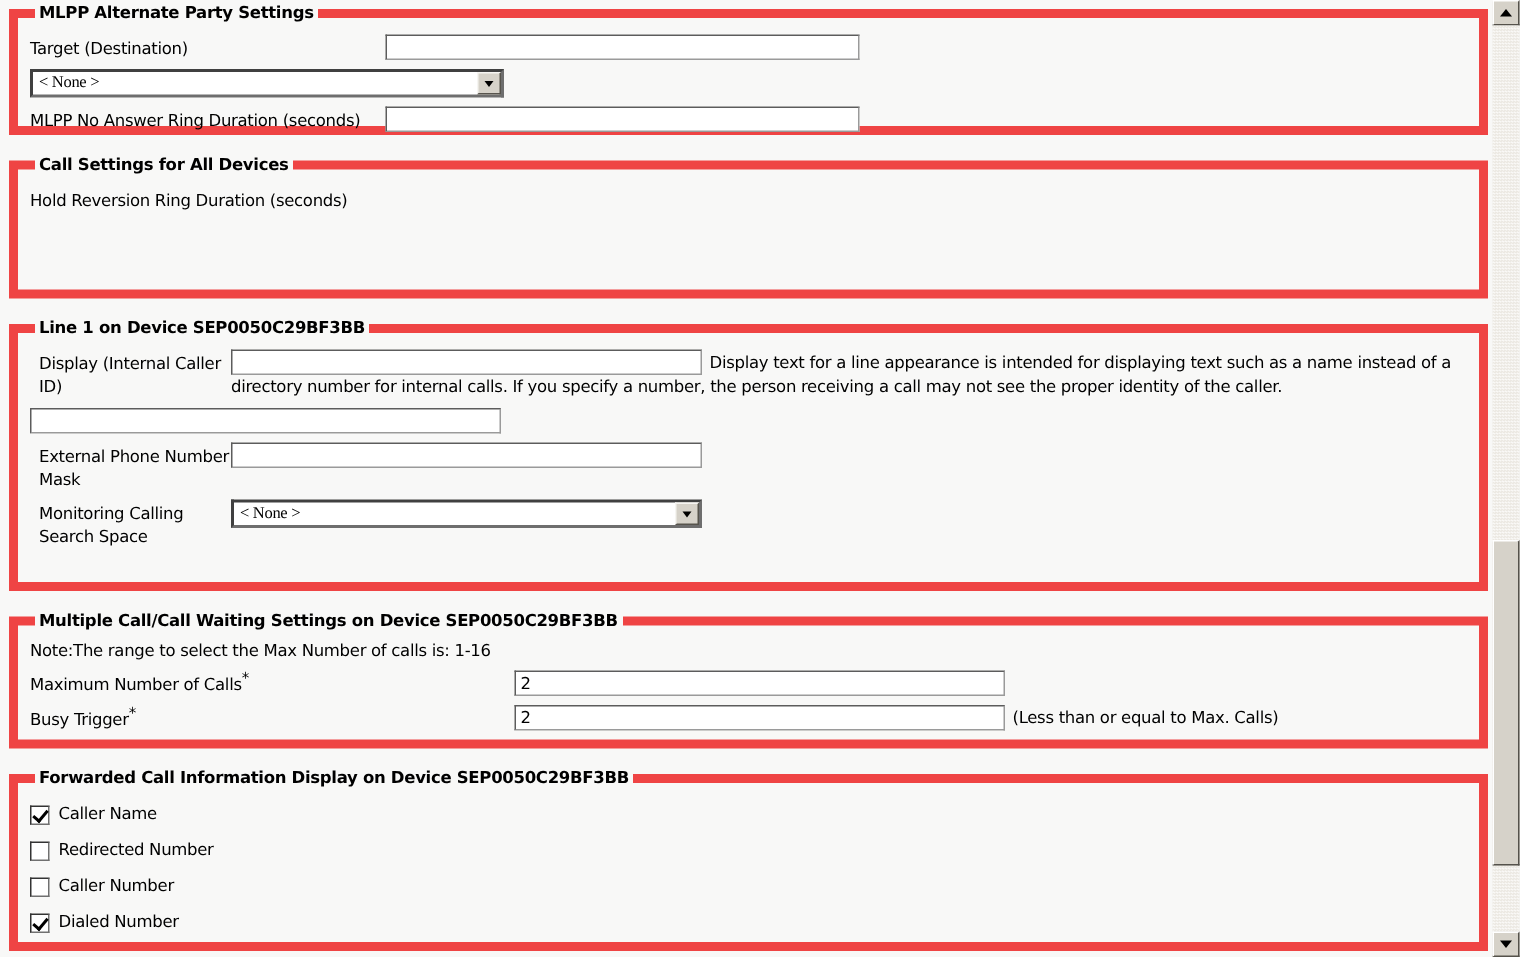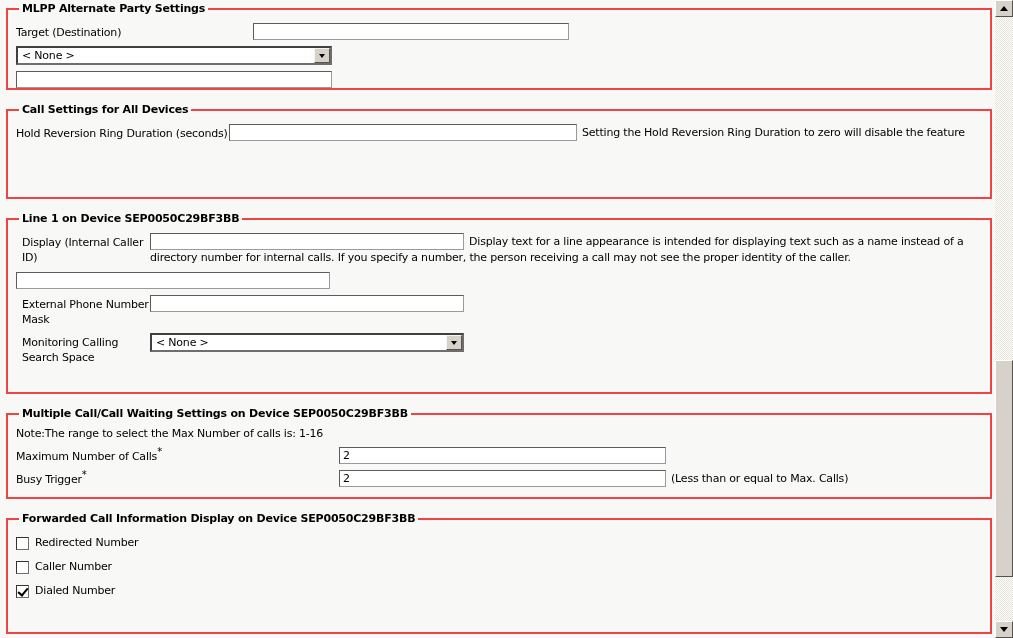--- a/index.html
+++ b/index.html
@@ -9,21 +9,21 @@
     background: #f8f8f7;
     font-family: "DejaVu Sans", "Liberation Sans", sans-serif;
     font-size: 11px;
     color: #000;
     letter-spacing: -0.2px;
   }
   .content {
     position: absolute; left: 0; top: 2px; width: 994px;
   }
   fieldset.fs {
-    border: 2px solid #ef4444;
+    border: 6px solid #ef4444;
     margin: 0 2px 13px 6px;
     padding: 2px 8px 6px 8px;
     box-sizing: border-box;
   }
   fieldset.fs legend {
     font-weight: bold;
     padding: 0 3px;
     margin-left: 3px;
   }
   .fs1 { height: 88px; }
@@ -60,20 +60,21 @@
     box-sizing: border-box;
     display: inline-flex;
     align-items: center;
     height: 19px;
     background: #fff;
     border: 2px solid #6e6e6e;
     border-top-color: #404040;
     border-left-color: #404040;
     vertical-align: middle;
     position: relative;
+    font-family: Liberation Serif, serif;
   }
   .sel .sel-text { flex: 1; padding: 0 4px; line-height: 15px; }
   .sel .sel-btn {
     width: 16px; height: 15px;
     background: #d6d2c9;
     border: 1px solid #57544d;
     border-top-color: #f6f5f2;
     border-left-color: #f6f5f2;
     box-sizing: border-box;
     display: flex; align-items: center; justify-content: center;
@@ -172,33 +173,31 @@
       <div class="cell">
         <span class="sel w316">
           <span class="sel-text">&lt; None &gt;</span>
           <span class="sel-btn">
               <span class="tri-down-sm"></span>
             </span>
         </span>
       </div>
     </div>
     <div class="row vcenter">
+      <div class="lbl">MLPP No Answer Ring Duration (seconds)</div>
       <div class="cell">
         <input class="tb w316" type="text" value="" style="">
       </div>
     </div>
   </fieldset>
 
   <fieldset class="fs fs2">
     <legend>Call Settings for All Devices</legend>
     <div class="row">
       <div class="lbl">Hold Reversion Ring Duration (seconds)</div>
-      <div class="cell">
-        <input class="tb w348" type="text" value="" style=""><span class="note note-inline">Setting the Hold Reversion Ring Duration to zero will disable the feature</span>
-      </div>
     </div>
   </fieldset>
 
   <fieldset class="fs fs3">
     <legend>Line 1 on Device SEP0050C29BF3BB</legend>
     <div class="row">
       <div class="lbl">Display (Internal Caller ID)</div>
       <div class="cell">
         <input class="tb w314" type="text" value="" style=""><span class="note note-inline">Display text for a line appearance is intended for displaying text such as a name instead of a directory number for internal calls. If you specify a number, the person receiving a call may not see the proper identity of the caller.</span>
       </div>
@@ -239,20 +238,24 @@
     <div class="row vcenter">
       <div class="lbl"><span>Busy Trigger</span><sup class="req">*</sup></div>
       <div class="cell">
         <input class="tb w327" type="text" value="2" style=""><span class="note note-inline">(Less than or equal to Max. Calls)</span>
       </div>
     </div>
   </fieldset>
 
   <fieldset class="fs fs5">
     <legend>Forwarded Call Information Display on Device SEP0050C29BF3BB</legend>
+    <div class="cbrow">
+      <span class="cb checked"></span>
+      <span class="cblabel">Caller Name</span>
+    </div>
     <div class="cbrow">
       <span class="cb"></span>
       <span class="cblabel">Redirected Number</span>
     </div>
     <div class="cbrow">
       <span class="cb"></span>
       <span class="cblabel">Caller Number</span>
     </div>
     <div class="cbrow">
       <span class="cb checked"></span>

